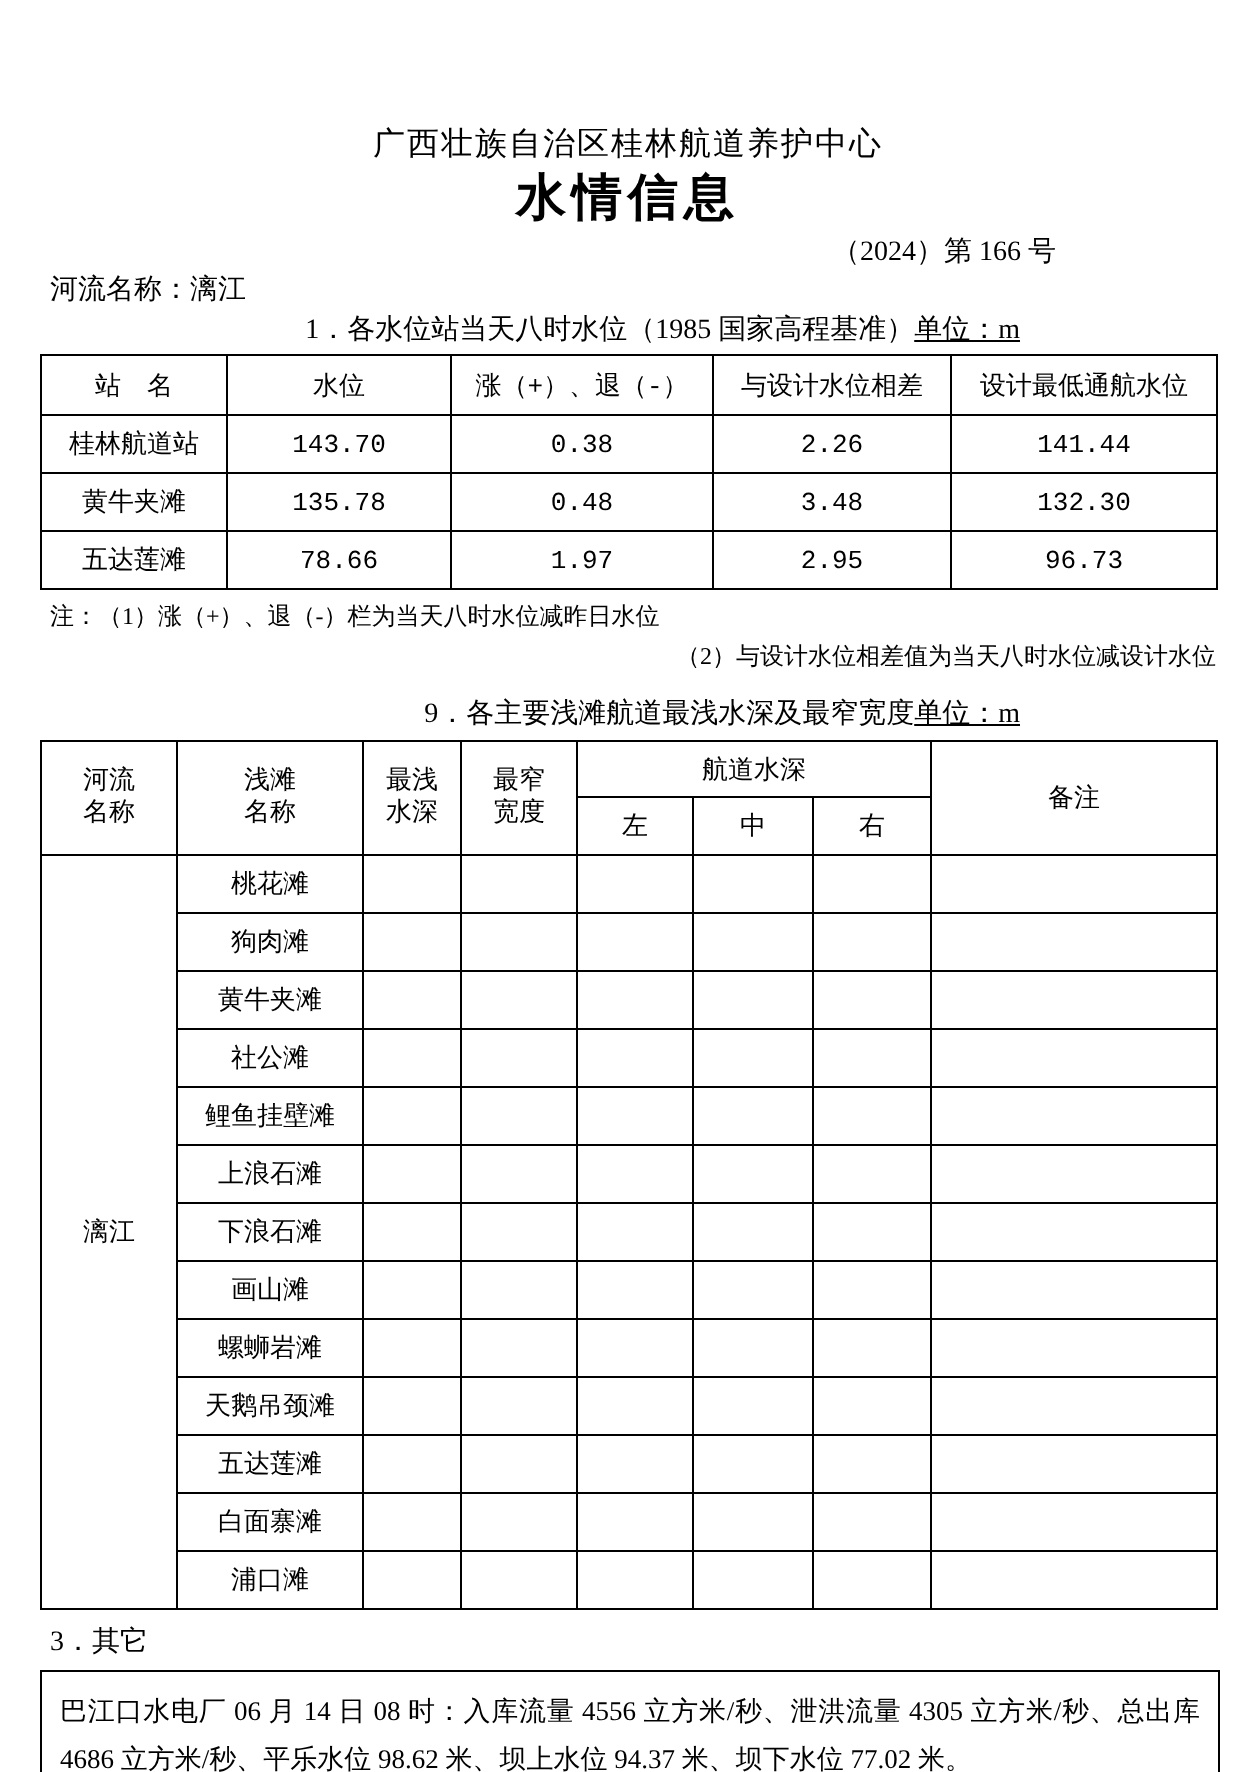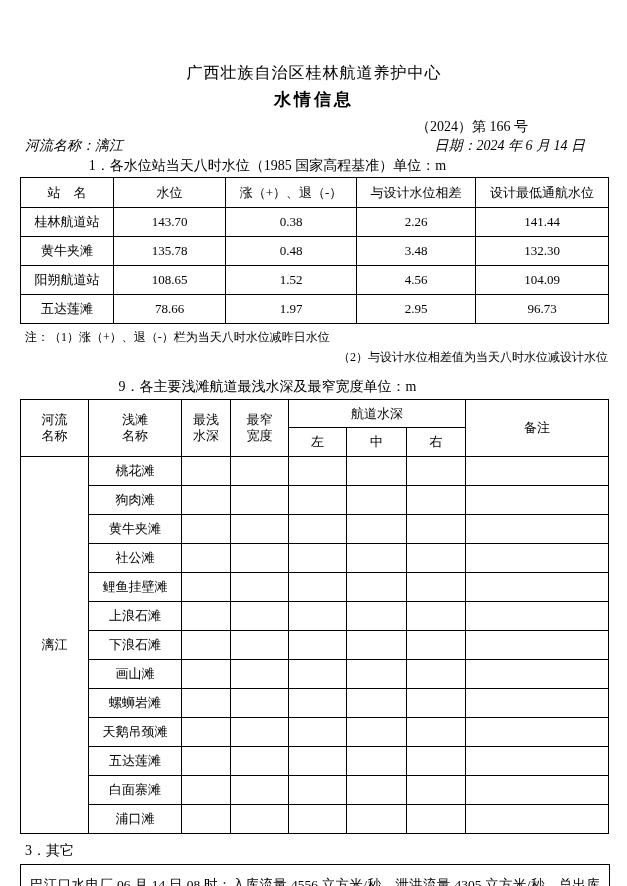--- a/index.html
+++ b/index.html
@@ -11,36 +11,36 @@
     font-size:13px;
     overflow:hidden;
   }
   .page { width:627px; height:886px; padding:0 19px 0 20px; background:#fff;margin-top:36px; }
 
   .org-title{
     text-align:center; font-size:16px; letter-spacing:1px;
     padding-top:27px; line-height:20px;
   }
   .doc-title{
-    text-align:center; font-size:17px; font-weight:bold; letter-spacing:3px;
+    text-align:center; font-size:25px; font-weight:bold; letter-spacing:3px;
     margin-top:5px; line-height:24px;
   }
   .doc-no{
     text-align:right; padding-right:80px; font-size:14px; margin-top:6px; line-height:18px;
   }
   .meta-row{
-    display:flex; justify-content:space-between; font-size:14px; line-height:18px; margin-top:1px;font-style:italic;
+    display:flex; justify-content:space-between; font-size:14px; line-height:18px; margin-top:1px;
   }
   .meta-row .right-part{ padding-right:23px; }
   .sec-row{
-    display:flex; justify-content:center; font-size:14px; line-height:18px; margin-top:2px;
-  }
-  .sec-row .unit{ padding-right:98px; }
-
-  table{ border-collapse:collapse; table-layout:fixed; width:588px; }
+    display:flex; justify-content:flex-end; font-size:14px; line-height:18px; margin-top:2px;
+  }
+  .sec-row .unit{ padding-right:98px;text-decoration:underline; }
+
+  table{ border-collapse:collapse; table-layout:fixed; width:588px;font-family:Liberation Mono, monospace; }
   th,td{
     border:1px solid #000; text-align:center; vertical-align:middle;
     font-weight:normal; font-size:13px; padding:0 2px; overflow:hidden;
   }
   .t1{ margin-top:2px; }
   .t1 th{ height:30px; }
   .t1 td{ height:29px; }
 
   .note{ font-size:12px; line-height:15px; }
   .note-1{ margin-top:6px; padding-left:5px; }
@@ -64,21 +64,20 @@
 <body>
 
 <div class="page">
 
   <div class="org-title">广西壮族自治区桂林航道养护中心</div>
   <div class="doc-title">水情信息</div>
   <div class="doc-no">（2024）第 166 号</div>
 
   <div class="meta-row">
     <span style="padding-left:5px;">河流名称：漓江</span>
-    <span class="right-part">日期：2024 年 6 月 14 日</span>
   </div>
 
   <div class="sec-row">
     <span style="padding-left:5px;">1．各水位站当天八时水位（1985 国家高程基准）</span>
     <span class="unit">单位：m</span>
   </div>
 
   <table class="t1">
     <colgroup>
       <col style="width:93px">
@@ -101,27 +100,20 @@
       <td>0.38</td>
       <td>2.26</td>
       <td>141.44</td>
     </tr>
     <tr>
       <td>黄牛夹滩</td>
       <td>135.78</td>
       <td>0.48</td>
       <td>3.48</td>
       <td>132.30</td>
-    </tr>
-    <tr>
-      <td>阳朔航道站</td>
-      <td>108.65</td>
-      <td>1.52</td>
-      <td>4.56</td>
-      <td>104.09</td>
     </tr>
     <tr>
       <td>五达莲滩</td>
       <td>78.66</td>
       <td>1.97</td>
       <td>2.95</td>
       <td>96.73</td>
     </tr>
   </tbody>
     </table>

